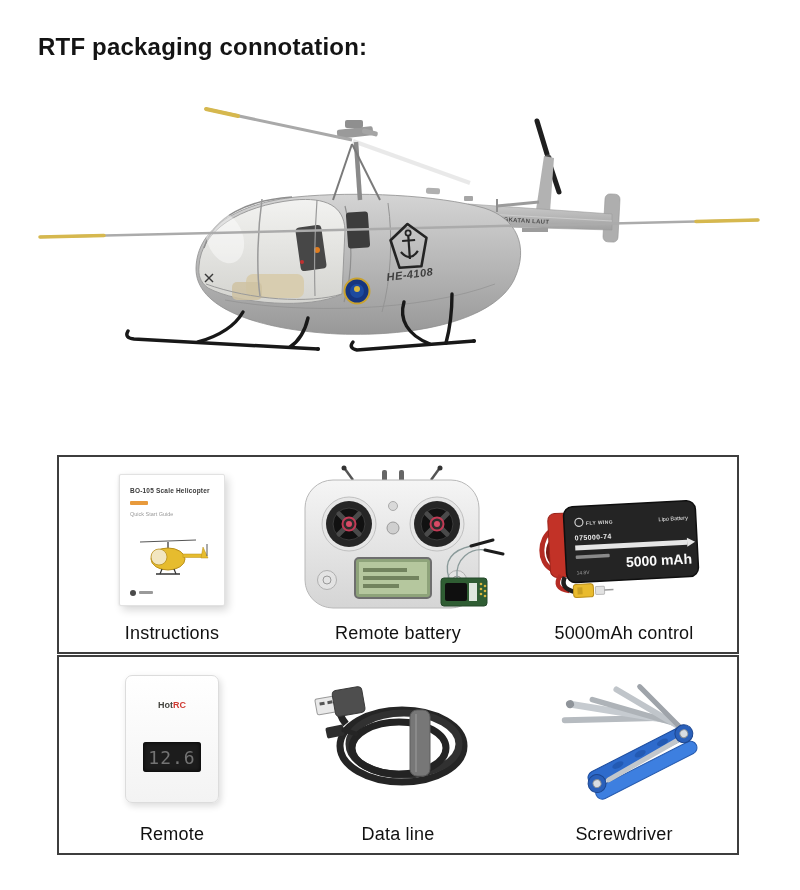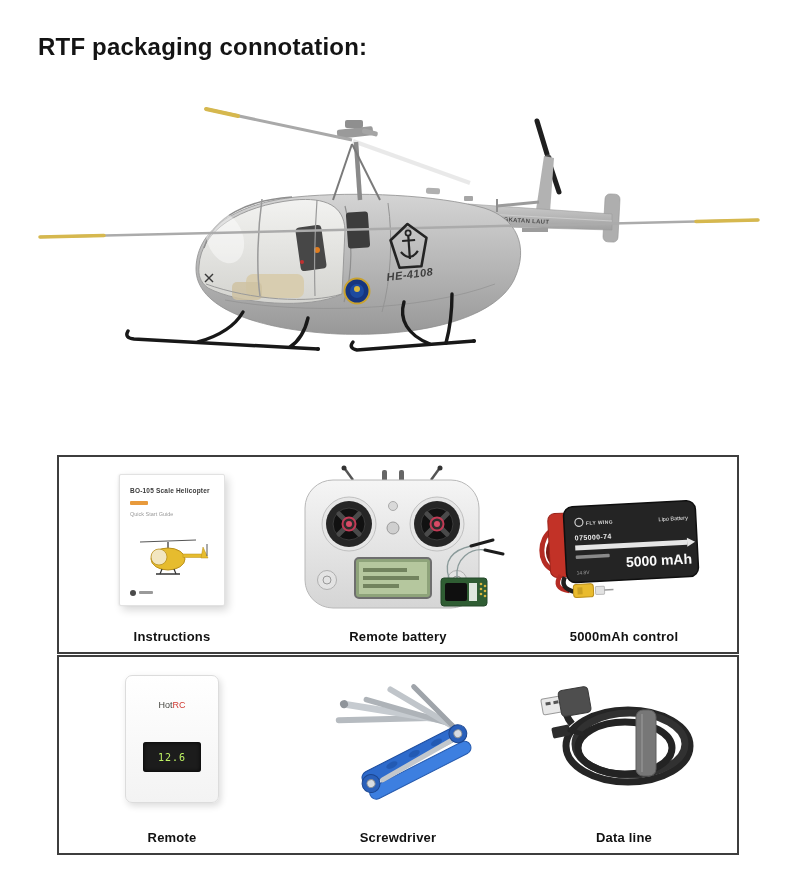--- a/index.html
+++ b/index.html
@@ -18,21 +18,21 @@
   .pack-row{
     box-sizing:border-box;border:2px solid #3e3e3e;background:#fff;
     height:199px;display:flex;
   }
   .pack-row.second{height:200px;}
   .cell{flex:1;position:relative;display:flex;flex-direction:column;align-items:center;justify-content:flex-end;}
   .cell-art{
     position:absolute;top:6px;left:0;right:0;bottom:38px;
     display:flex;align-items:center;justify-content:center;
   }
-  .cell-label{font-size:13px;font-weight:700;color:#111;margin-bottom:8px;letter-spacing:.2px;}
+  .cell-label{font-size:18px;font-weight:400;color:#111;margin-bottom:8px;letter-spacing:.2px;}
 
   
   .booklet{
     width:106px;height:132px;background:#fff;border:1px solid #e2e2e2;border-radius:2px;
     box-shadow:3px 4px 8px rgba(0,0,0,.16), -1px 0 2px rgba(0,0,0,.05);
     position:relative;box-sizing:border-box;padding:12px 10px;margin-top:2px;
   }
   .booklet-title{font-size:6.5px;font-weight:700;color:#3a3a3a;letter-spacing:.2px;}
   .booklet-accent{width:18px;height:4px;background:#e89a3c;border-radius:1px;margin-top:7px;}
   .booklet-sub{font-size:5.5px;color:#9a9a9a;margin-top:6px;}
@@ -40,30 +40,30 @@
   .booklet-logo{position:absolute;left:10px;bottom:9px;display:flex;align-items:center;gap:3px;}
   .booklet-logo .dot{width:6px;height:6px;border-radius:50%;background:#4a4a4a;}
   .booklet-logo .bar{width:14px;height:3px;background:#9a9a9a;border-radius:1px;}
 
   
   .charger-card{
     width:92px;height:126px;background:linear-gradient(180deg,#ffffff,#f3f3f3);
     border:1px solid #dcdcdc;border-radius:7px;position:relative;
     box-shadow:2px 3px 7px rgba(0,0,0,.14);margin-top:0px;
   }
-  .charger-brand{position:absolute;top:24px;width:100%;text-align:center;font-size:9px;font-weight:400;}
+  .charger-brand{position:absolute;top:24px;width:100%;text-align:center;font-size:9px;font-weight:700;}
   .charger-brand .p1{color:#44443f;}
   .charger-brand .p2{color:#cf3a32;}
   .charger-screen{
     position:absolute;top:66px;left:50%;transform:translateX(-50%);
     width:58px;height:30px;background:#1c1c1c;border-radius:3px;
     display:flex;align-items:center;justify-content:center;
     box-shadow:inset 0 0 4px #000;
   }
-  .charger-digits{font-family:"DejaVu Sans Mono",monospace;font-size:10px;color:#bef264;letter-spacing:1px;}
+  .charger-digits{font-family:"DejaVu Sans Mono",monospace;font-size:18px;color:#737373;letter-spacing:1px;}
 </style>
 </head>
 <body>
 
 <div class="page-title">RTF packaging connotation:</div>
 
 <div class="hero">
   <svg width="800" height="318" viewBox="0 0 800 318">
     <defs>
       <linearGradient id="bodyGrad" x1="0" y1="0" x2="0" y2="1">
@@ -333,20 +333,46 @@
             <span class="charger-digits">12.6</span>
           </div>
         </div>
       </div>
       <div class="cell-label">Remote</div>
     </div>
 
     <div class="cell">
       <div class="cell-art">
         <svg width="200" height="150" viewBox="0 0 200 150">
+          <g fill="none">
+            <ellipse cx="104" cy="82" rx="62" ry="36" stroke="#252525" stroke-width="7"></ellipse>
+            <ellipse cx="106" cy="80" rx="55" ry="31" stroke="#313131" stroke-width="7"></ellipse>
+            <ellipse cx="101" cy="84" rx="47" ry="26" stroke="#232323" stroke-width="7"></ellipse>
+            <path d="M 48 60 C 38 48, 40 38, 58 34" stroke="#252525" stroke-width="7"></path>
+          </g>
+          <rect x="112" y="46" width="20" height="66" rx="7" fill="#777777" stroke="#5e5e5e"></rect>
+          <line x1="118" y1="50" x2="118" y2="108" stroke="#8a8a8a" stroke-width="2"></line>
+          <g transform="rotate(-10 48 40)">
+            <rect x="18" y="30" width="20" height="16" rx="2" fill="#e9e9e9" stroke="#9a9a9a"></rect>
+            <rect x="22" y="34" width="5" height="3" fill="#555"></rect>
+            <rect x="30" y="34" width="5" height="3" fill="#555"></rect>
+            <rect x="36" y="25" width="30" height="26" rx="4" fill="#4e4e4e" stroke="#3a3a3a"></rect>
+          </g>
+          <g>
+            <rect x="28" y="62" width="18" height="11" rx="2" fill="#2d2d2d" transform="rotate(-12 37 67)"></rect>
+            <line x1="46" y1="66" x2="58" y2="70" stroke="#252525" stroke-width="5" stroke-linecap="round"></line>
+          </g>
+        </svg>
+      </div>
+      <div class="cell-label">Data line</div>
+    </div>
+
+    <div class="cell">
+      <div class="cell-art">
+        <svg width="200" height="150" viewBox="0 0 200 150">
           <g transform="rotate(-27 100 80) translate(0,6)">
             <g stroke-linecap="round">
               <line x1="150" y1="70" x2="58" y2="26" stroke="#b6bbc0" stroke-width="6"></line>
               <line x1="152" y1="74" x2="70" y2="14" stroke="#c6cbd0" stroke-width="7"></line>
               <circle cx="70" cy="14" r="4" fill="#8f949a"></circle>
               <line x1="154" y1="78" x2="92" y2="20" stroke="#aeb3b8" stroke-width="5.5"></line>
               <line x1="156" y1="82" x2="118" y2="22" stroke="#c0c5ca" stroke-width="6"></line>
               <line x1="158" y1="86" x2="140" y2="30" stroke="#9fa4aa" stroke-width="5"></line>
             </g>
             <g>
@@ -359,40 +385,14 @@
               <circle cx="58" cy="97" r="9" fill="#2a60ba" stroke="#1c468f"></circle>
               <circle cx="158" cy="92" r="9" fill="#2a60ba" stroke="#1c468f"></circle>
               <circle cx="58" cy="97" r="4" fill="#d9dde2" stroke="#8a8f95"></circle>
               <circle cx="158" cy="92" r="4" fill="#d9dde2" stroke="#8a8f95"></circle>
             </g>
           </g>
         </svg>
       </div>
       <div class="cell-label">Screwdriver</div>
     </div>
-
-    <div class="cell">
-      <div class="cell-art">
-        <svg width="200" height="150" viewBox="0 0 200 150">
-          <g fill="none">
-            <ellipse cx="104" cy="82" rx="62" ry="36" stroke="#252525" stroke-width="7"></ellipse>
-            <ellipse cx="106" cy="80" rx="55" ry="31" stroke="#313131" stroke-width="7"></ellipse>
-            <ellipse cx="101" cy="84" rx="47" ry="26" stroke="#232323" stroke-width="7"></ellipse>
-            <path d="M 48 60 C 38 48, 40 38, 58 34" stroke="#252525" stroke-width="7"></path>
-          </g>
-          <rect x="112" y="46" width="20" height="66" rx="7" fill="#777777" stroke="#5e5e5e"></rect>
-          <line x1="118" y1="50" x2="118" y2="108" stroke="#8a8a8a" stroke-width="2"></line>
-          <g transform="rotate(-10 48 40)">
-            <rect x="18" y="30" width="20" height="16" rx="2" fill="#e9e9e9" stroke="#9a9a9a"></rect>
-            <rect x="22" y="34" width="5" height="3" fill="#555"></rect>
-            <rect x="30" y="34" width="5" height="3" fill="#555"></rect>
-            <rect x="36" y="25" width="30" height="26" rx="4" fill="#4e4e4e" stroke="#3a3a3a"></rect>
-          </g>
-          <g>
-            <rect x="28" y="62" width="18" height="11" rx="2" fill="#2d2d2d" transform="rotate(-12 37 67)"></rect>
-            <line x1="46" y1="66" x2="58" y2="70" stroke="#252525" stroke-width="5" stroke-linecap="round"></line>
-          </g>
-        </svg>
-      </div>
-      <div class="cell-label">Data line</div>
-    </div>
   </div>
 </div>
 
 </body></html>

